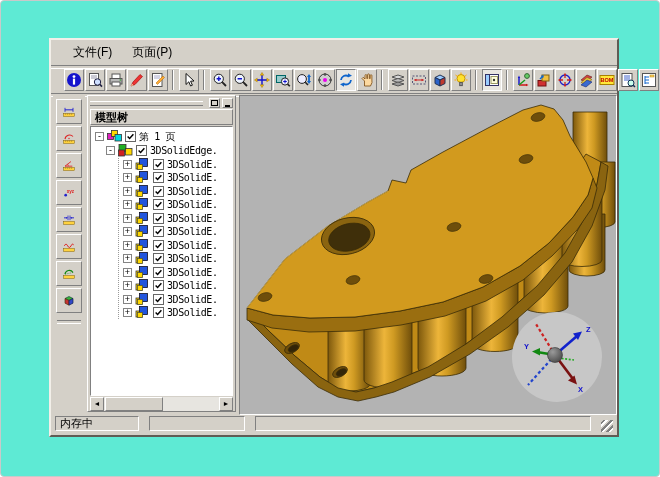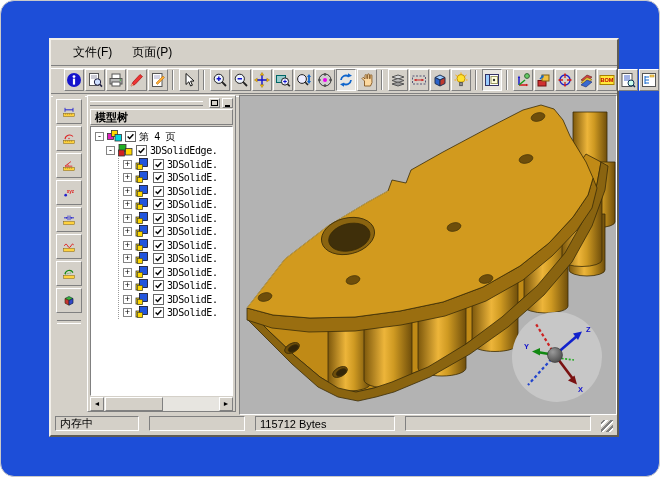--- a/index.html
+++ b/index.html
@@ -1,16 +1,16 @@
 <!DOCTYPE html>
 <html><head>
 <meta charset="utf-8">
 <style>
   html,body{margin:0;padding:0;background:#fff;}
-  #screen{position:relative;width:660px;height:477px;background:#1d4ed8;border:1px solid #c9c9c9;border-radius:14px;box-sizing:border-box;overflow:hidden;font-family:"Liberation Sans",sans-serif;}
+  #screen{position:relative;width:660px;height:477px;background:#5eead4;border:1px solid #c9c9c9;border-radius:4px;box-sizing:border-box;overflow:hidden;font-family:"Liberation Sans",sans-serif;}
   
   .raised{border:1px solid;border-color:#ffffff #808080 #808080 #ffffff;}
   #app{position:absolute;left:48px;top:37px;width:570px;height:399px;background:#d4d0c8;border:2px solid;border-color:#f2efe9 #5f5c55 #5f5c55 #f2efe9;box-sizing:border-box;}
   
   #menubar{position:absolute;left:2px;top:2px;right:2px;height:21px;display:flex;align-items:center;gap:4px;padding-left:12px;font-size:12px;color:#000;}
   .menu-item{padding:2px 8px;cursor:default;}
   .hgroove{position:absolute;left:0;right:0;height:2px;border-top:1px solid #808080;border-bottom:1px solid #ffffff;}
   
   #toolbar{position:absolute;left:2px;top:27px;right:2px;height:26px;display:flex;align-items:center;padding-left:10px;}
   .tb{width:21px;height:22px;margin:0 0.5px;padding:1px;background:#d4d0c8;display:flex;align-items:center;justify-content:center;border:1px solid;border-color:#ffffff #808080 #808080 #ffffff;box-sizing:border-box;}
@@ -388,21 +388,21 @@
         <svg class="nicon" viewBox="0 0 15 13">
               <rect x="0.5" y="3.5" width="6" height="6" fill="#e020c0" stroke="#333" stroke-width="0.8"></rect>
               <rect x="4.5" y="0.5" width="6" height="6" fill="#ffd800" stroke="#333" stroke-width="0.8"></rect>
               <rect x="8" y="4.5" width="6.5" height="6.5" fill="#00d8e0" stroke="#333" stroke-width="0.8"></rect>
             </svg>
         <span class="cb">
               <svg viewBox="0 0 10 10">
                 <polyline points="1.8,5 4,7.2 8.2,2.4" fill="none" stroke="#000" stroke-width="1.6"></polyline>
               </svg>
             </span>
-        <span class="tlabel">第 4 页</span>
+        <span class="tlabel">第 1 页</span>
       </div>
       <div class="trow" id="row-asm">
         <span class="expand">-</span>
         <svg class="nicon" viewBox="0 0 15 13">
               <rect x="1" y="0.5" width="7" height="7" fill="#22b022" stroke="#333" stroke-width="0.8"></rect>
               <rect x="0.5" y="6" width="6" height="6" fill="#d02020" stroke="#333" stroke-width="0.8"></rect>
               <rect x="7.5" y="4.5" width="6.5" height="6.5" fill="#ffd800" stroke="#333" stroke-width="0.8"></rect>
             </svg>
         <span class="cb">
               <svg viewBox="0 0 10 10">
@@ -679,19 +679,18 @@
         <text x="346" y="236" font-size="7.5" font-weight="bold" fill="#1111cc" font-family="Liberation Sans,sans-serif">Z</text>
         <text x="338" y="296" font-size="7.5" font-weight="bold" fill="#1111cc" font-family="Liberation Sans,sans-serif">X</text>
         <text x="284" y="253" font-size="7.5" font-weight="bold" fill="#1111cc" font-family="Liberation Sans,sans-serif">Y</text>
       </g>
     </svg>
   </div>
 
   <div id="statusbar">
     <div class="scell" id="scell-0">内存中</div>
     <div class="scell" id="scell-1"></div>
-    <div class="scell" id="scell-2">115712 Bytes</div>
     <div class="scell" id="scell-3"></div>
     <div id="resize-grip"></div>
   </div>
 
 </div>
 </div>
 
 </body></html>

